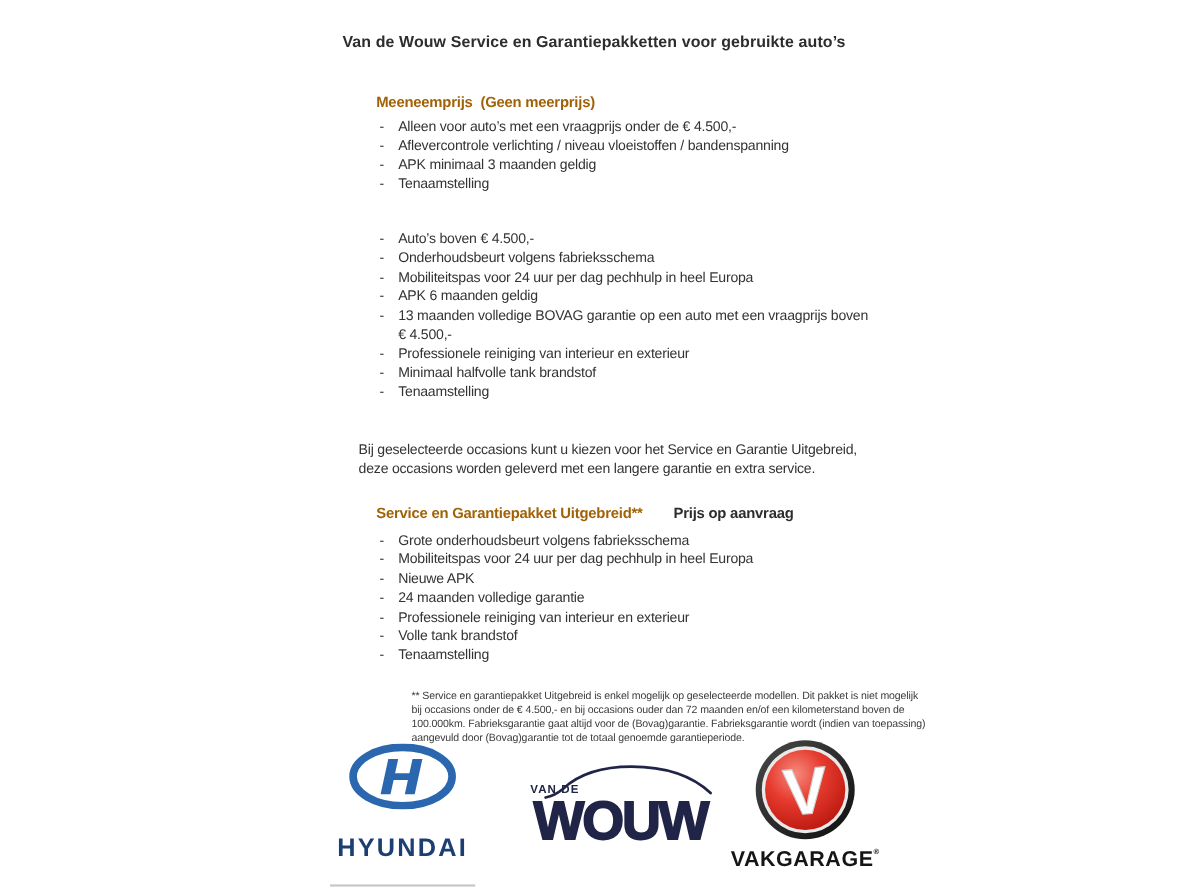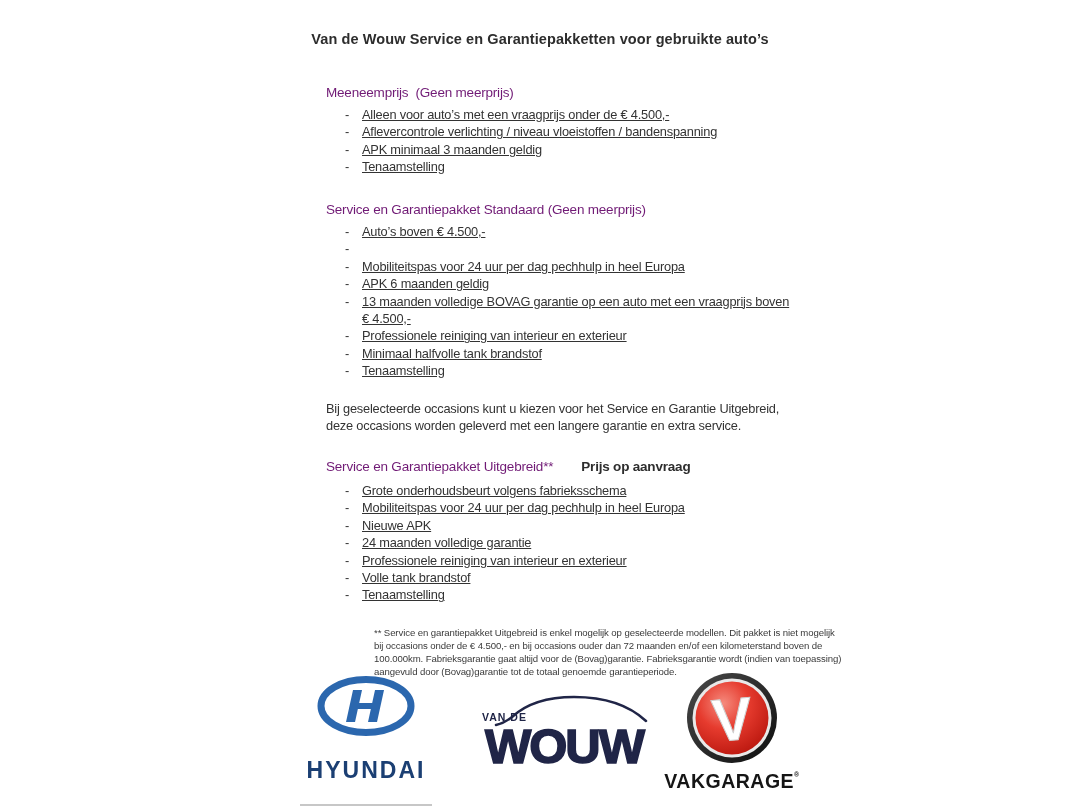--- a/index.html
+++ b/index.html
@@ -8,30 +8,30 @@
   .page { position: relative; width: 1080px; height: 810px; background: #ffffff; overflow: hidden; border-radius: 18px; }
 
   .title {
     position: absolute; top: 31px; left: 0; width: 1080px;
     text-align: center; font-size: 14.5px; font-weight: bold; color: #2d2d2d;
     letter-spacing: 0.1px;
   }
 
   .section { position: absolute; left: 326px; }
   .sec-heading {
-    font-size: 13.5px; font-weight: normal; color: #701a75;
-    letter-spacing: -0.2px; white-space: pre-wrap;
+    font-size: 13.5px; font-weight: bold; color: #a16207;
+    letter-spacing: -0.2px; white-space: pre-wrap; margin-left: 16px;
   }
   .heading-row { display: flex; }
   .price-note { margin-left: 28px; font-size: 13.5px; font-weight: bold; color: #2d2d2d; letter-spacing: -0.2px; }
 
   .bullets { list-style: none; margin-top: 6px; }
   .bullets li { display: flex; font-size: 12.8px; line-height: 17.4px; letter-spacing: -0.2px; color: #333333; }
   .bullets .dash { margin-left: 19px; width: 17px; flex: none; }
-  .bullets .btext { white-space: pre-line; text-decoration: underline; }
+  .bullets .btext { white-space: pre-line; }
 
   #sec-meeneem   { top: 85px; }
   #sec-standaard { top: 202px; }
   #sec-uitgebreid{ top: 459px; }
   #sec-uitgebreid .bullets { margin-top: 8px; }
 
   .intro-para {
     position: absolute; left: 326px; top: 400px;
     font-size: 12.8px; line-height: 17.4px; letter-spacing: -0.2px;
     white-space: pre-line; color: #333333;
@@ -93,28 +93,28 @@
           <span class="btext">APK minimaal 3 maanden geldig</span>
         </li>
       <li>
           <span class="dash">-</span>
           <span class="btext">Tenaamstelling</span>
         </li>
     </ul>
   </div>
 
   <div class="section" id="sec-standaard">
-    <div class="sec-heading">Service en Garantiepakket Standaard (Geen meerprijs)</div>
     <ul class="bullets">
       <li>
           <span class="dash">-</span>
           <span class="btext">Auto’s boven € 4.500,-</span>
         </li>
       <li>
           <span class="dash">-</span>
+          <span class="btext">Onderhoudsbeurt volgens fabrieksschema</span>
         </li>
       <li>
           <span class="dash">-</span>
           <span class="btext">Mobiliteitspas voor 24 uur per dag pechhulp in heel Europa</span>
         </li>
       <li>
           <span class="dash">-</span>
           <span class="btext">APK 6 maanden geldig</span>
         </li>
       <li>

